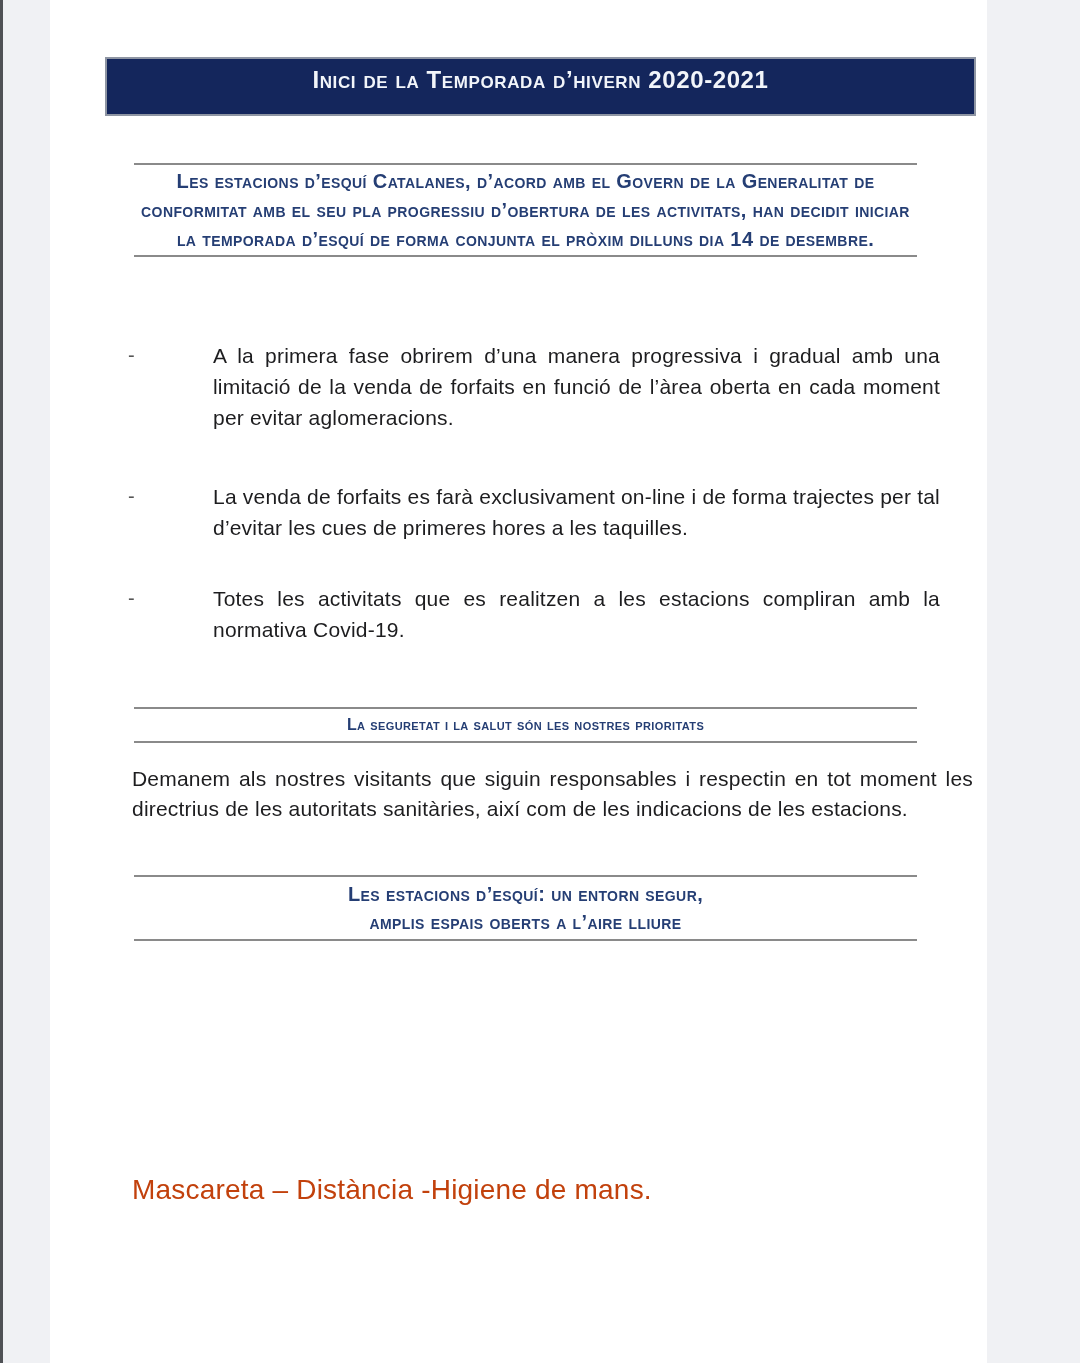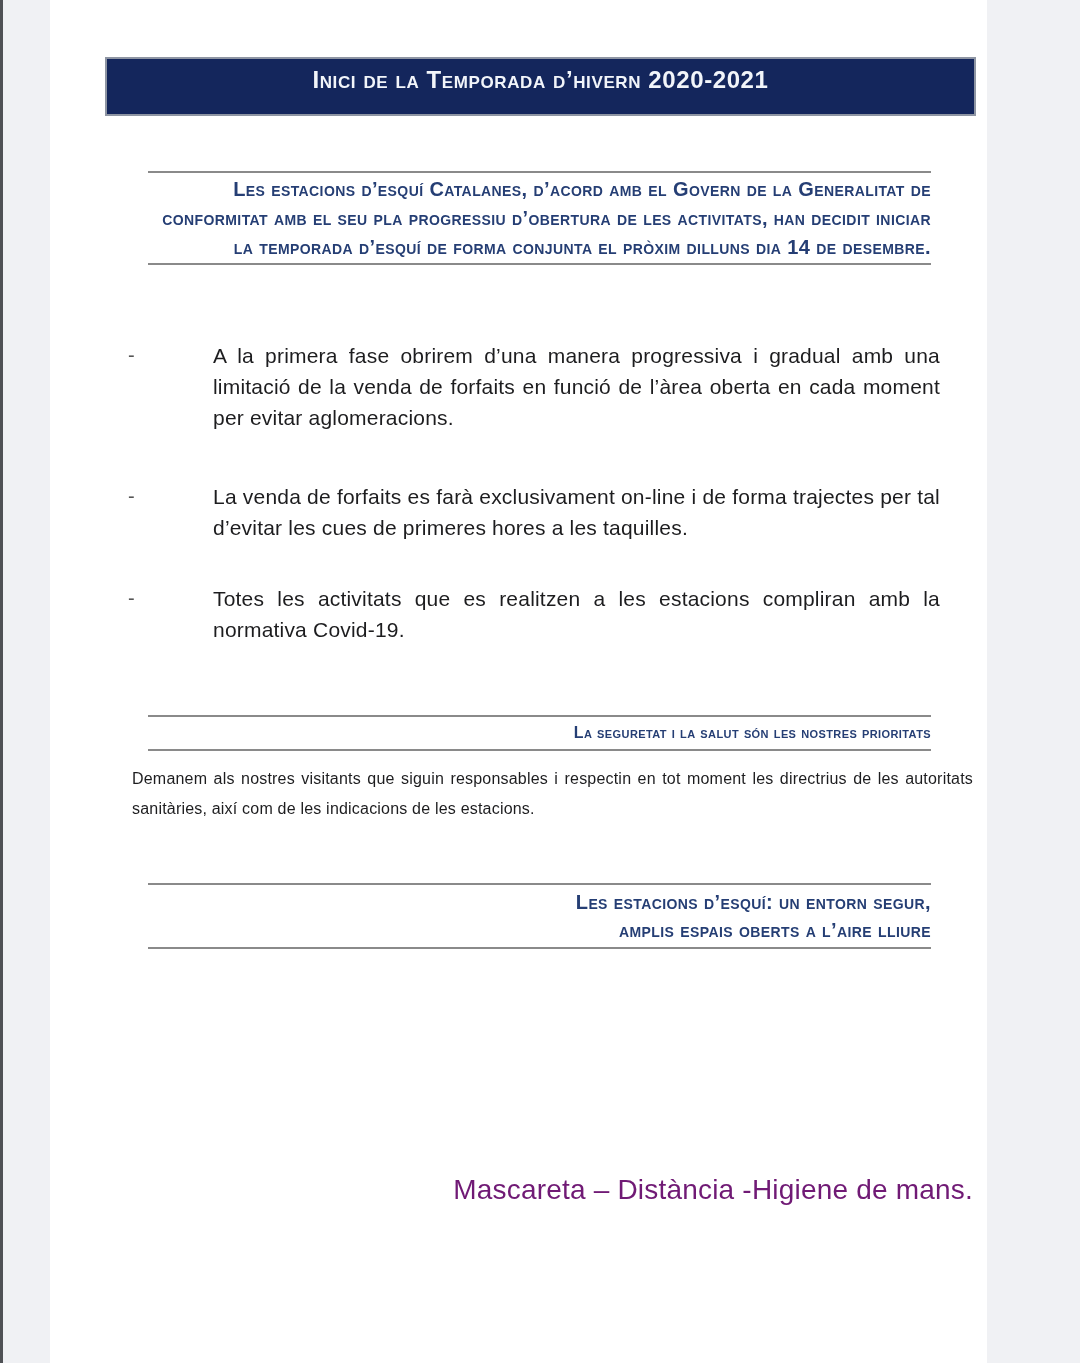--- a/index.html
+++ b/index.html
@@ -16,45 +16,45 @@
   .margin-strip.right{right:0;width:47px;}
   .sheet{position:absolute;left:50px;top:0;width:937px;height:1363px;background:var(--sheet-bg);}
 
   .titlebar{position:absolute;left:55px;top:57px;width:871px;height:59px;
     background:var(--navy-bar);border:2px solid #8e95a3;text-align:center;padding-top:7px;}
   .titlebar-text{color:var(--bar-text);font-variant:small-caps;font-size:24px;line-height:28px;
     letter-spacing:.6px;font-weight:600;}
 
   .rule{height:2px;background:var(--rule-gray);width:100%;}
 
-  .banner{position:absolute;left:98px;width:783px;text-align:right;margin-top:8px;}
+  .banner{position:absolute;left:84px;width:783px;text-align:center;}
   .banner .sc{color:var(--heading-blue);font-variant:small-caps;font-weight:700;letter-spacing:.4px;}
 
   .intro-block{top:163px;}
   .intro-block .sc{font-size:20px;line-height:29px;padding:2px 0 1px 0;}
 
   .bullet{position:absolute;left:78px;width:812px;}
   .bullet .marker{position:absolute;left:0;top:0;color:#555;font-size:20px;line-height:31px;}
   .bullet .btext{margin-left:85px;width:727px;color:var(--body-text);font-size:21px;line-height:31px;
     text-align:justify;letter-spacing:.2px;}
 
   .seguretat-block{top:707px;}
   .seguretat-block .sc{font-size:16px;line-height:28px;padding:2px 0;}
 
   .para{position:absolute;left:82px;top:764px;width:841px;color:var(--body-text);
-    font-size:16px;line-height:30px;text-align:justify;letter-spacing:.2px;}
+    font-size:21px;line-height:30px;text-align:justify;letter-spacing:.2px;}
 
   .estacions-block{top:875px;}
   .estacions-block .sc{font-size:20px;line-height:28px;}
   .estacions-block .pad{padding:3px 0;}
 
   .remuntadors-block{top:1013px;}
   .remuntadors-block .sc{font-size:20px;line-height:28px;padding:3px 0;}
 
-  .footer{position:absolute;left:82px;top:1163px;width:841px;text-align:right;color:#701a75;}
+  .footer{position:absolute;left:82px;top:1163px;width:841px;text-align:left;color:#c2410c;}
   .footer .fline{font-size:28px;line-height:53px;letter-spacing:.2px;}
 </style>
 </head>
 <body>
 
 <div class="stage">
   <div class="edge-dark"></div>
   <div class="margin-strip left"></div>
   <div class="margin-strip right"></div>
 

